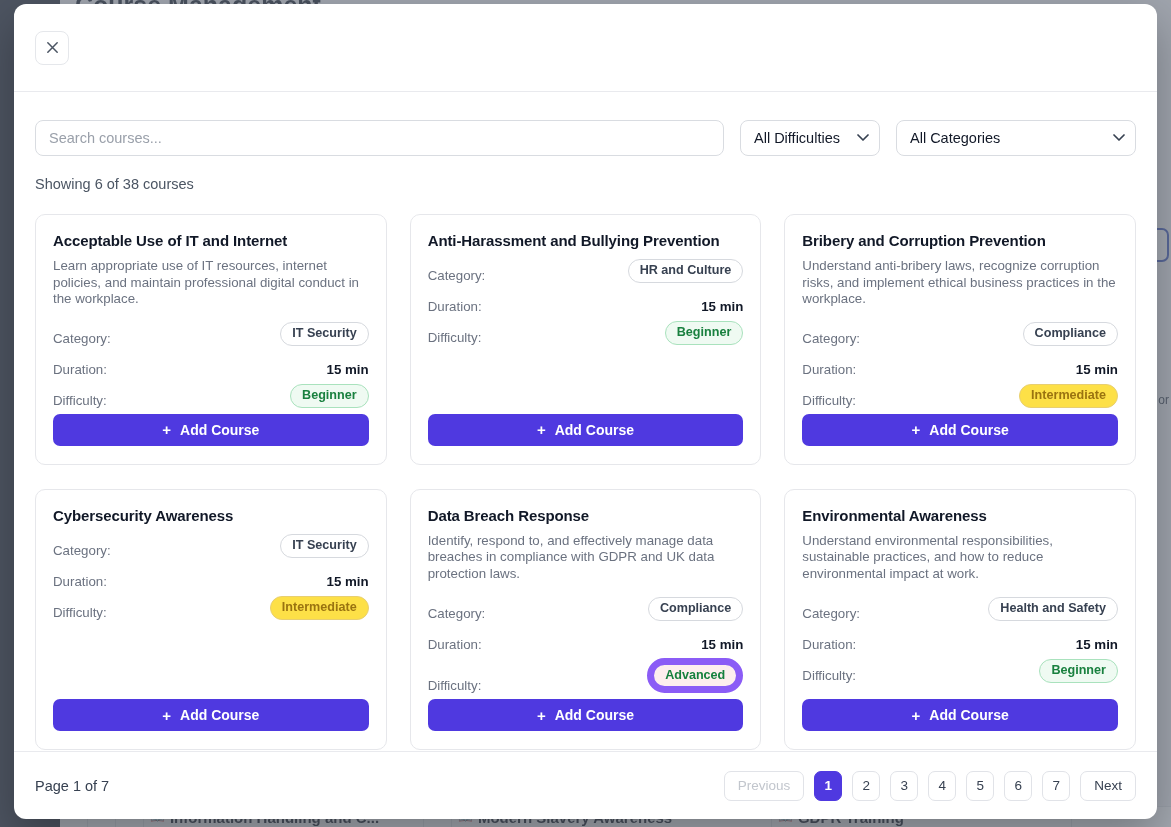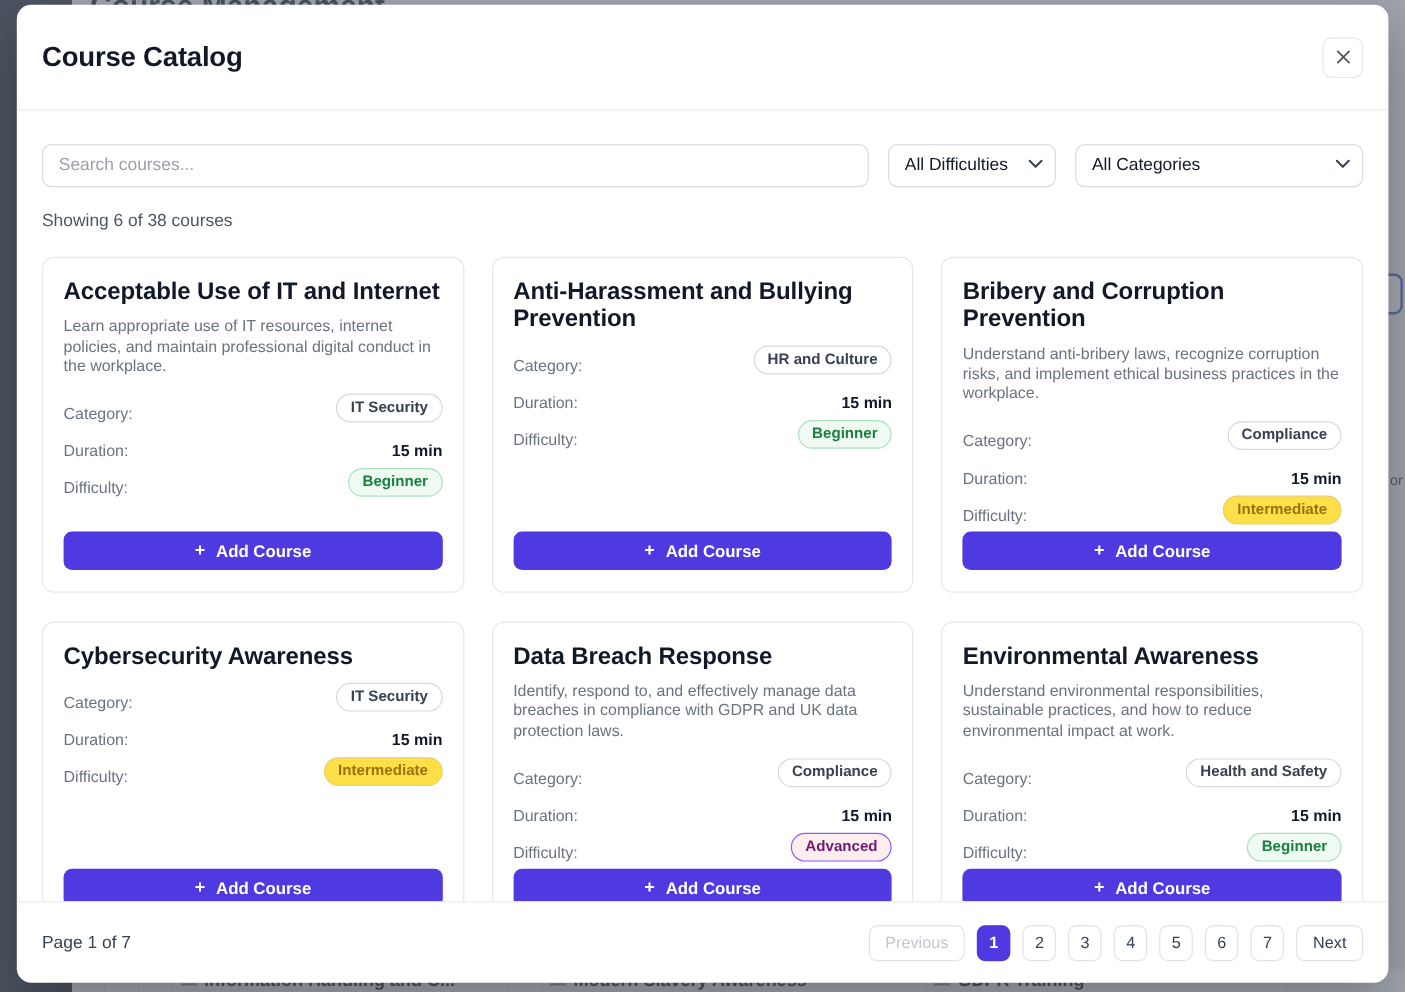--- a/index.html
+++ b/index.html
@@ -195,21 +195,21 @@
   .course-card {
     border: 1px solid #e6e7eb;
     border-radius: 10px;
     background: #ffffff;
     padding: 17px 17px 18px 17px;
     display: flex;
     flex-direction: column;
     min-height: 247px;
   }
   .course-name {
-    font-size: 20px;
+    font-size: 15px;
     font-weight: bold;
     color: #111827;
     margin-bottom: 9px;
     letter-spacing: -0.1px;
   }
   .course-desc {
     font-size: 13.3px;
     line-height: 1.25;
     color: #6b7280;
     margin-bottom: 13px;
@@ -249,22 +249,22 @@
     border: 1px solid #a9e2bd;
     color: #19803f;
   }
   .pill-intermediate {
     background: #fde047;
     border: 1px solid #e8cf70;
     color: #9a7310;
   }
   .pill-advanced {
     background: #fdeeee;
-    border: 1px solid #8b5cf6;
-    color: #701a75;
+    border: 7px solid #8b5cf6;
+    color: #15803d;
   }
   .add-course-btn {
     margin-top: auto;
     height: 32px;
     border: none;
     border-radius: 7px;
     background: #4f39e0;
     color: #ffffff;
     font-size: 14px;
     font-weight: bold;
@@ -349,21 +349,20 @@
       <span>GDPR Training</span>
     </div>
   </div>
 
   <div id="scrim"></div>
 </div>
 
 <div id="modal">
 
   <div id="modal-header">
-    <div id="modal-title">Course Catalog</div>
     <div id="close-btn">
       <svg width="15" height="15" viewBox="0 0 16 16">
         <path d="M3 3 L13 13 M13 3 L3 13" stroke="#4b5563" stroke-width="1.6" stroke-linecap="round" fill="none"></path>
       </svg>
     </div>
   </div>
 
   <div id="modal-body">
 
     <div id="filter-row">

